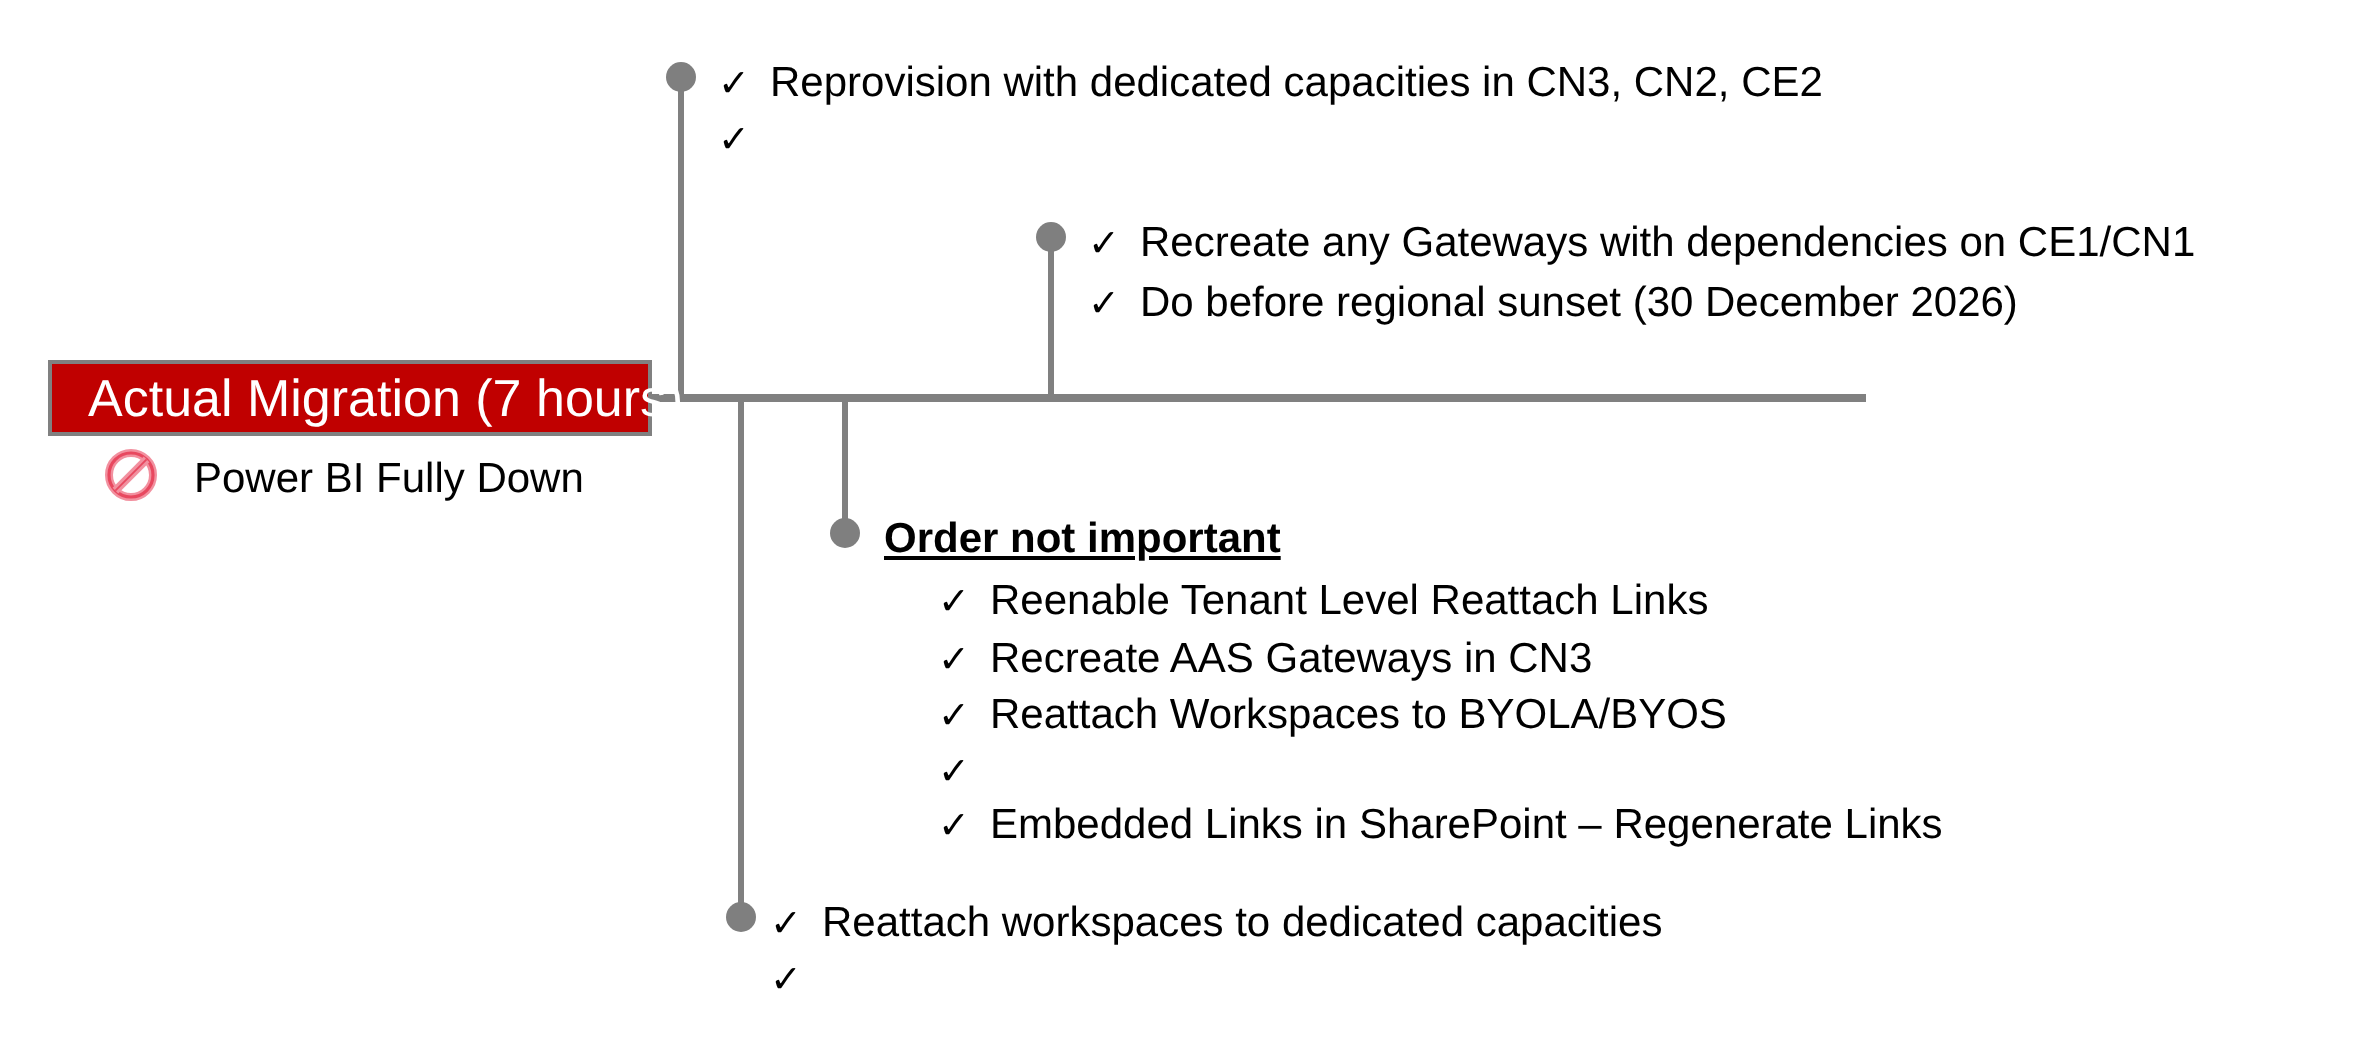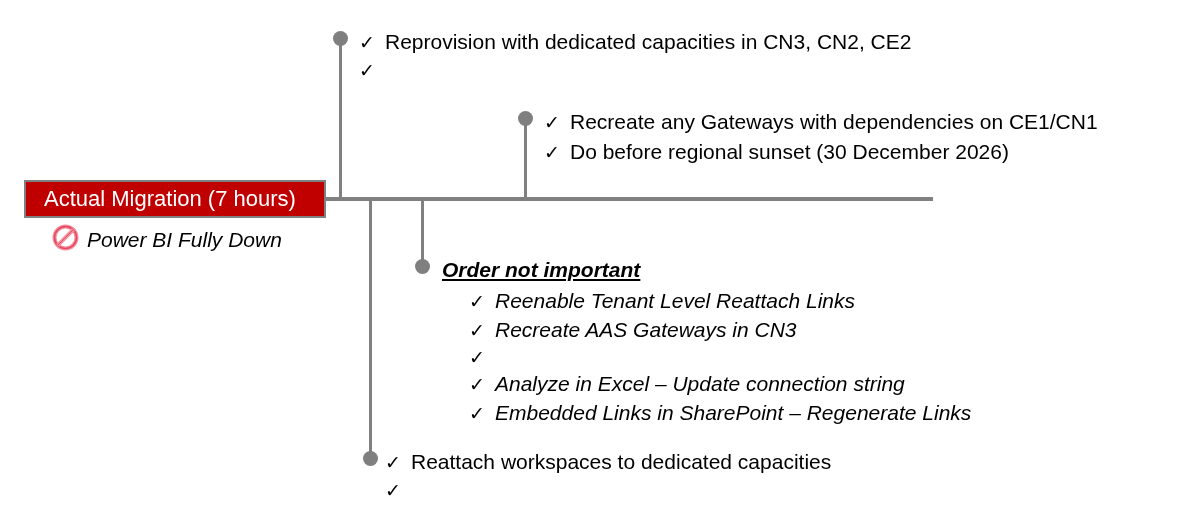--- a/index.html
+++ b/index.html
@@ -65,33 +65,32 @@
     width: 302px;
     height: 38px;
     background: #C00000;
     border: 2px solid #808080;
     display: flex;
     align-items: center;
     padding-left: 18px;
   }
   .milestone-label {
     color: #ffffff;
-    font-size: 22px;
+    font-size: 26px;
     line-height: 1;
     white-space: nowrap;
   }
 
   .downtime {
     position: absolute;
     left: 52px;
     top: 224px;
     display: flex;
     align-items: center;
-    gap: 8px;
-    font-style: italic;
+    gap: 18px;
   }
   .prohibit-icon { display: block; }
   .downtime-label {
     font-size: 21px;
     color: #000000;
     white-space: nowrap;
   }
 
   
   .note { position: absolute; }
@@ -119,21 +118,21 @@
     font-size: 21px;
     color: #000000;
     line-height: 1.42;
     white-space: nowrap;
     margin-bottom: 2px;
   }
 
   
   .n1 { left: 359px; top: 27px; }
   .n2 { left: 544px; top: 107px; }
-  .n3 { left: 442px; top: 255px; font-style: italic; }
+  .n3 { left: 442px; top: 255px; }
   .n3 .note-line { margin-left: 27px; line-height: 1.37; }
   .n4 { left: 385px; top: 447px; }
 </style>
 </head>
 <body>
 
 <div id="canvas">
 
   <div class="axis-line h-axis"></div>
 
@@ -191,24 +190,24 @@
     <div class="note-line">
       <span class="check">✓</span>
       <span class="note-text">Reenable Tenant Level Reattach Links</span>
     </div>
     <div class="note-line">
       <span class="check">✓</span>
       <span class="note-text">Recreate AAS Gateways in CN3</span>
     </div>
     <div class="note-line">
       <span class="check">✓</span>
-    </div>
-    <div class="note-line">
-      <span class="check">✓</span>
-      <span class="note-text">Analyze in Excel – Update connection string</span>
+      <span class="note-text">Reattach Workspaces to BYOLA/BYOS</span>
+    </div>
+    <div class="note-line">
+      <span class="check">✓</span>
     </div>
     <div class="note-line">
       <span class="check">✓</span>
       <span class="note-text">Embedded Links in SharePoint – Regenerate Links</span>
     </div>
   </div>
 
   <div class="note n4">
     <div class="note-line">
       <span class="check">✓</span>

